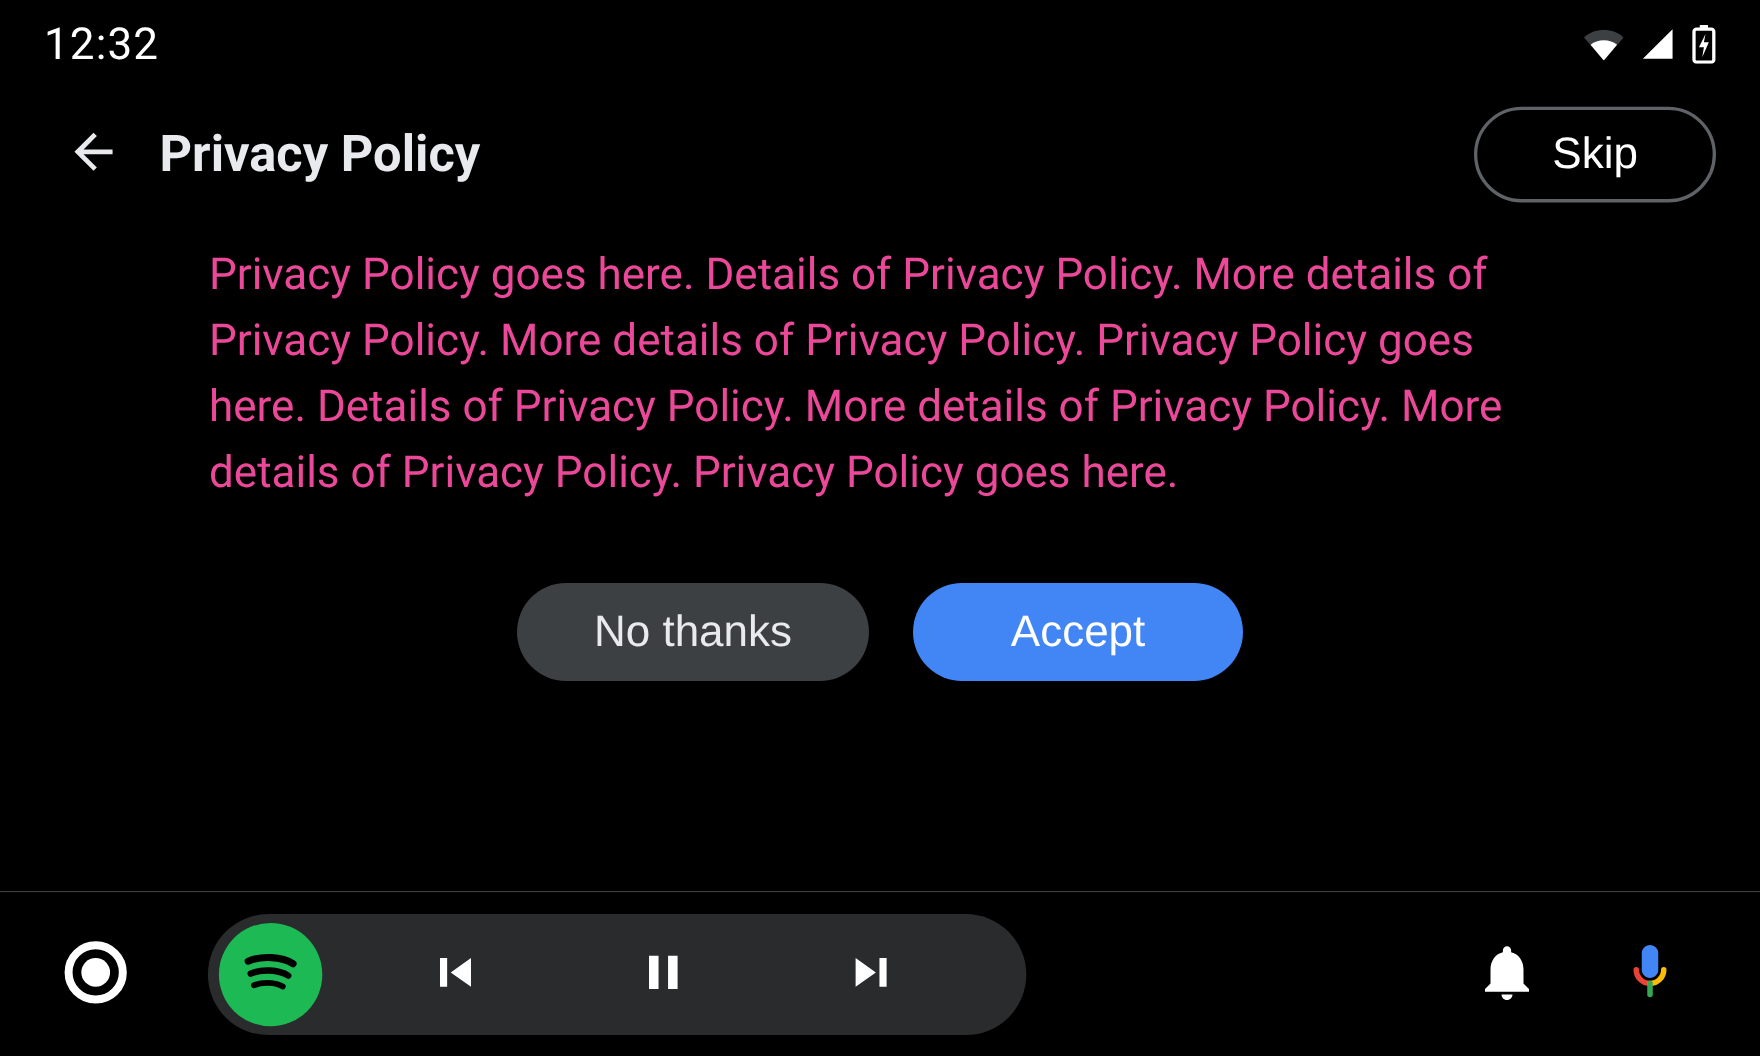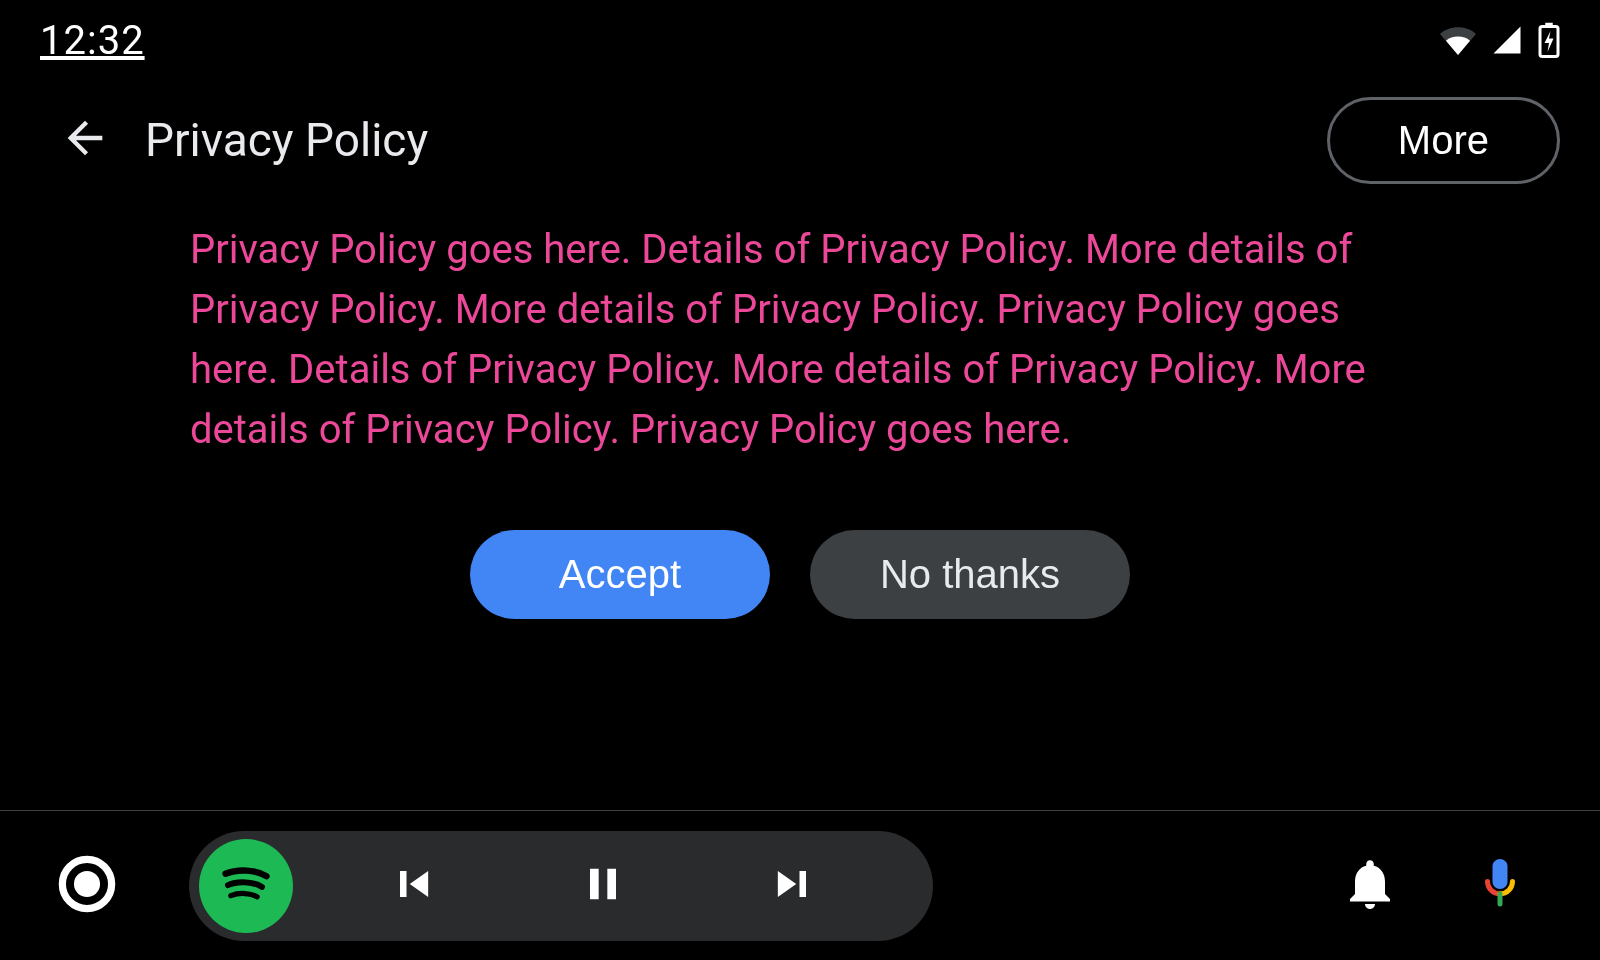--- a/index.html
+++ b/index.html
@@ -16,21 +16,20 @@
     display: flex;
     justify-content: space-between;
     align-items: center;
     padding: 10px 40px 0 40px;
     height: 70px;
   }
   .status-time {
     font-size: 40px;
     font-weight: 400;
     letter-spacing: 1px;
-    text-decoration: underline;
   }
   .status-icons {
     display: flex;
     align-items: center;
     gap: 14px;
   }
   .status-icons svg { display: block; }
 
   
   .header-row {
@@ -42,21 +41,21 @@
   .back-btn {
     width: 60px;
     height: 60px;
     display: flex;
     align-items: center;
     justify-content: center;
     cursor: pointer;
   }
   .page-title {
     font-size: 46px;
-    font-weight: 400;
+    font-weight: 700;
     margin-left: 30px;
     flex: 1;
     color: #e8eaed;
   }
   .skip-btn {
     border: 3px solid #5f6368;
     background: transparent;
     color: #fff;
     font-size: 40px;
     font-weight: 500;
@@ -179,28 +178,28 @@
 
 <div class="header-row">
   <div class="back-btn">
     <span>
       <svg width="52" height="52" viewBox="0 0 24 24">
         <path d="M20 11H7.83l5.59-5.59L12 4l-8 8 8 8 1.41-1.41L7.83 13H20z" fill="#e8eaed"></path>
       </svg>
     </span>
   </div>
   <div class="page-title">Privacy Policy</div>
-  <button class="skip-btn">More</button>
+  <button class="skip-btn">Skip</button>
 </div>
 
 <div class="body-text">Privacy Policy goes here. Details of Privacy Policy. More details of Privacy Policy. More details of Privacy Policy. Privacy Policy goes here. Details of Privacy Policy. More details of Privacy Policy. More details of Privacy Policy. Privacy Policy goes here.</div>
 
 <div class="action-row">
+  <button class="pill-btn secondary">No thanks</button>
   <button class="pill-btn primary">Accept</button>
-  <button class="pill-btn secondary">No thanks</button>
 </div>
 
 <div class="bottom-bar">
   <div class="launcher-btn">
     <span>
       <svg width="58" height="58" viewBox="0 0 40 40">
         <circle cx="20" cy="20" r="17" fill="none" stroke="#ffffff" stroke-width="5"></circle>
         <circle cx="20" cy="20" r="9" fill="#ffffff"></circle>
       </svg>
     </span>

